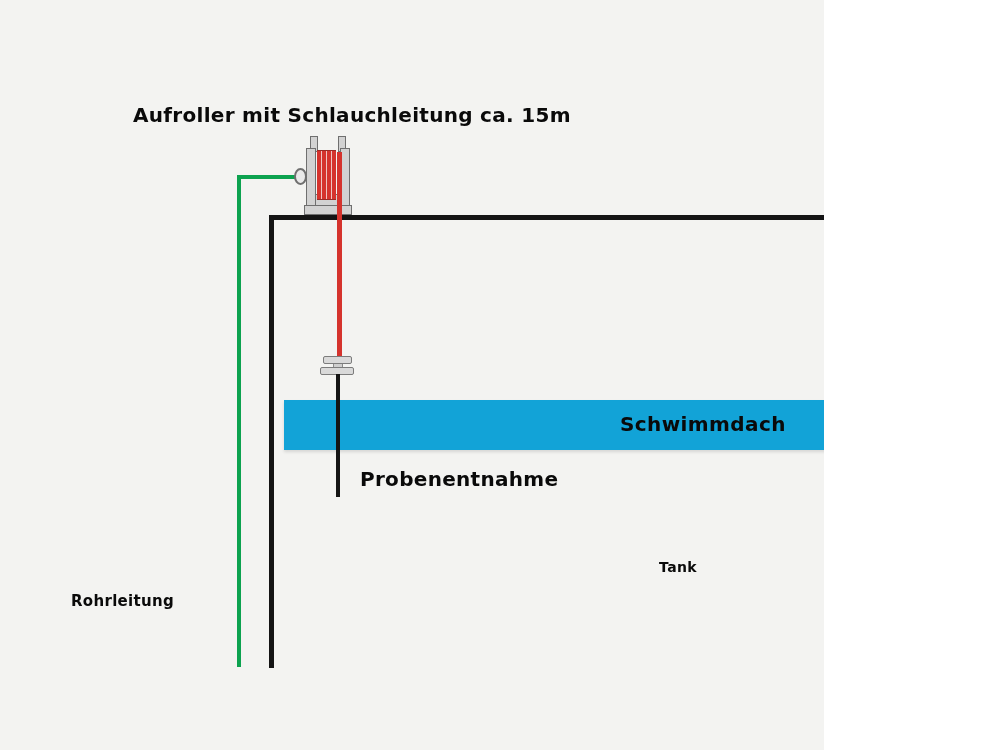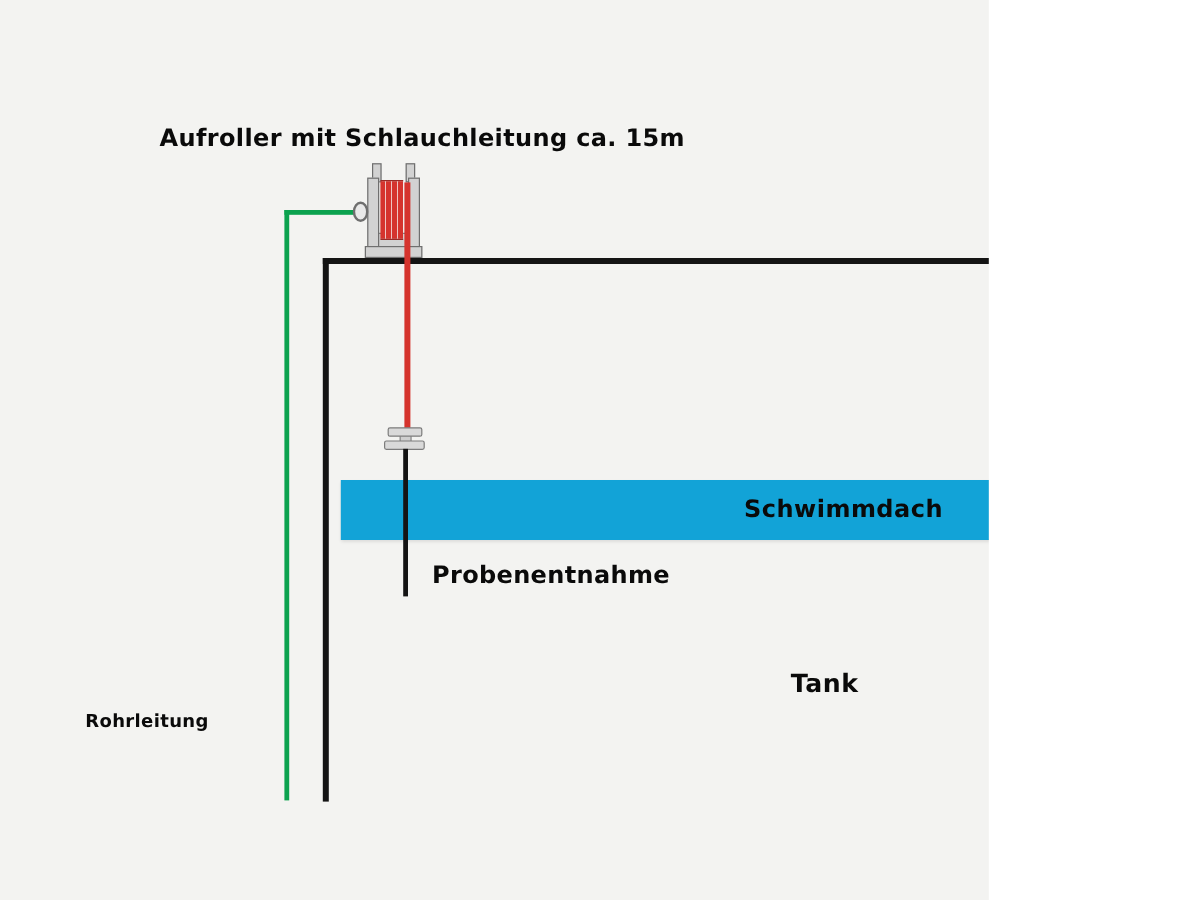--- a/index.html
+++ b/index.html
@@ -20,21 +20,21 @@
   .lbl {
     position: absolute;
     font-weight: bold;
     color: var(--text-black, #0a0a0a);
     white-space: nowrap;
     line-height: 1;
   }
   .lbl-title        { left: 133px; top: 105px; font-size: 20px; letter-spacing: .3px; }
   .lbl-roof         { left: 620px; top: 414px; font-size: 20px; letter-spacing: .4px; z-index: 6; }
   .lbl-sampling     { left: 360px; top: 469px; font-size: 20px; letter-spacing: .3px; }
-  .lbl-tank         { left: 659px; top: 560px; font-size: 21px; letter-spacing: .4px; }
+  .lbl-tank         { left: 659px; top: 560px; font-size: 14px; letter-spacing: .4px; }
   .lbl-pipeline     { left:  71px; top: 594px; font-size: 15px; letter-spacing: .3px; }
 
   
   .tank-top-line  { left: 269px; top: 215px; width: 638px; height: 5px;  background: var(--line-black, #141414); z-index: 2; }
   .tank-left-wall { left: 269px; top: 215px; width: 5px;   height: 453px; background: var(--line-black, #141414); z-index: 2; }
 
   
   .pipe-h { left: 237px; top: 175px; width: 62px; height: 4px;  background: var(--pipeline-green, #0ca24f); z-index: 3; }
   .pipe-v { left: 237px; top: 175px; width: 4px;  height: 492px; background: var(--pipeline-green, #0ca24f); z-index: 3; }
 

